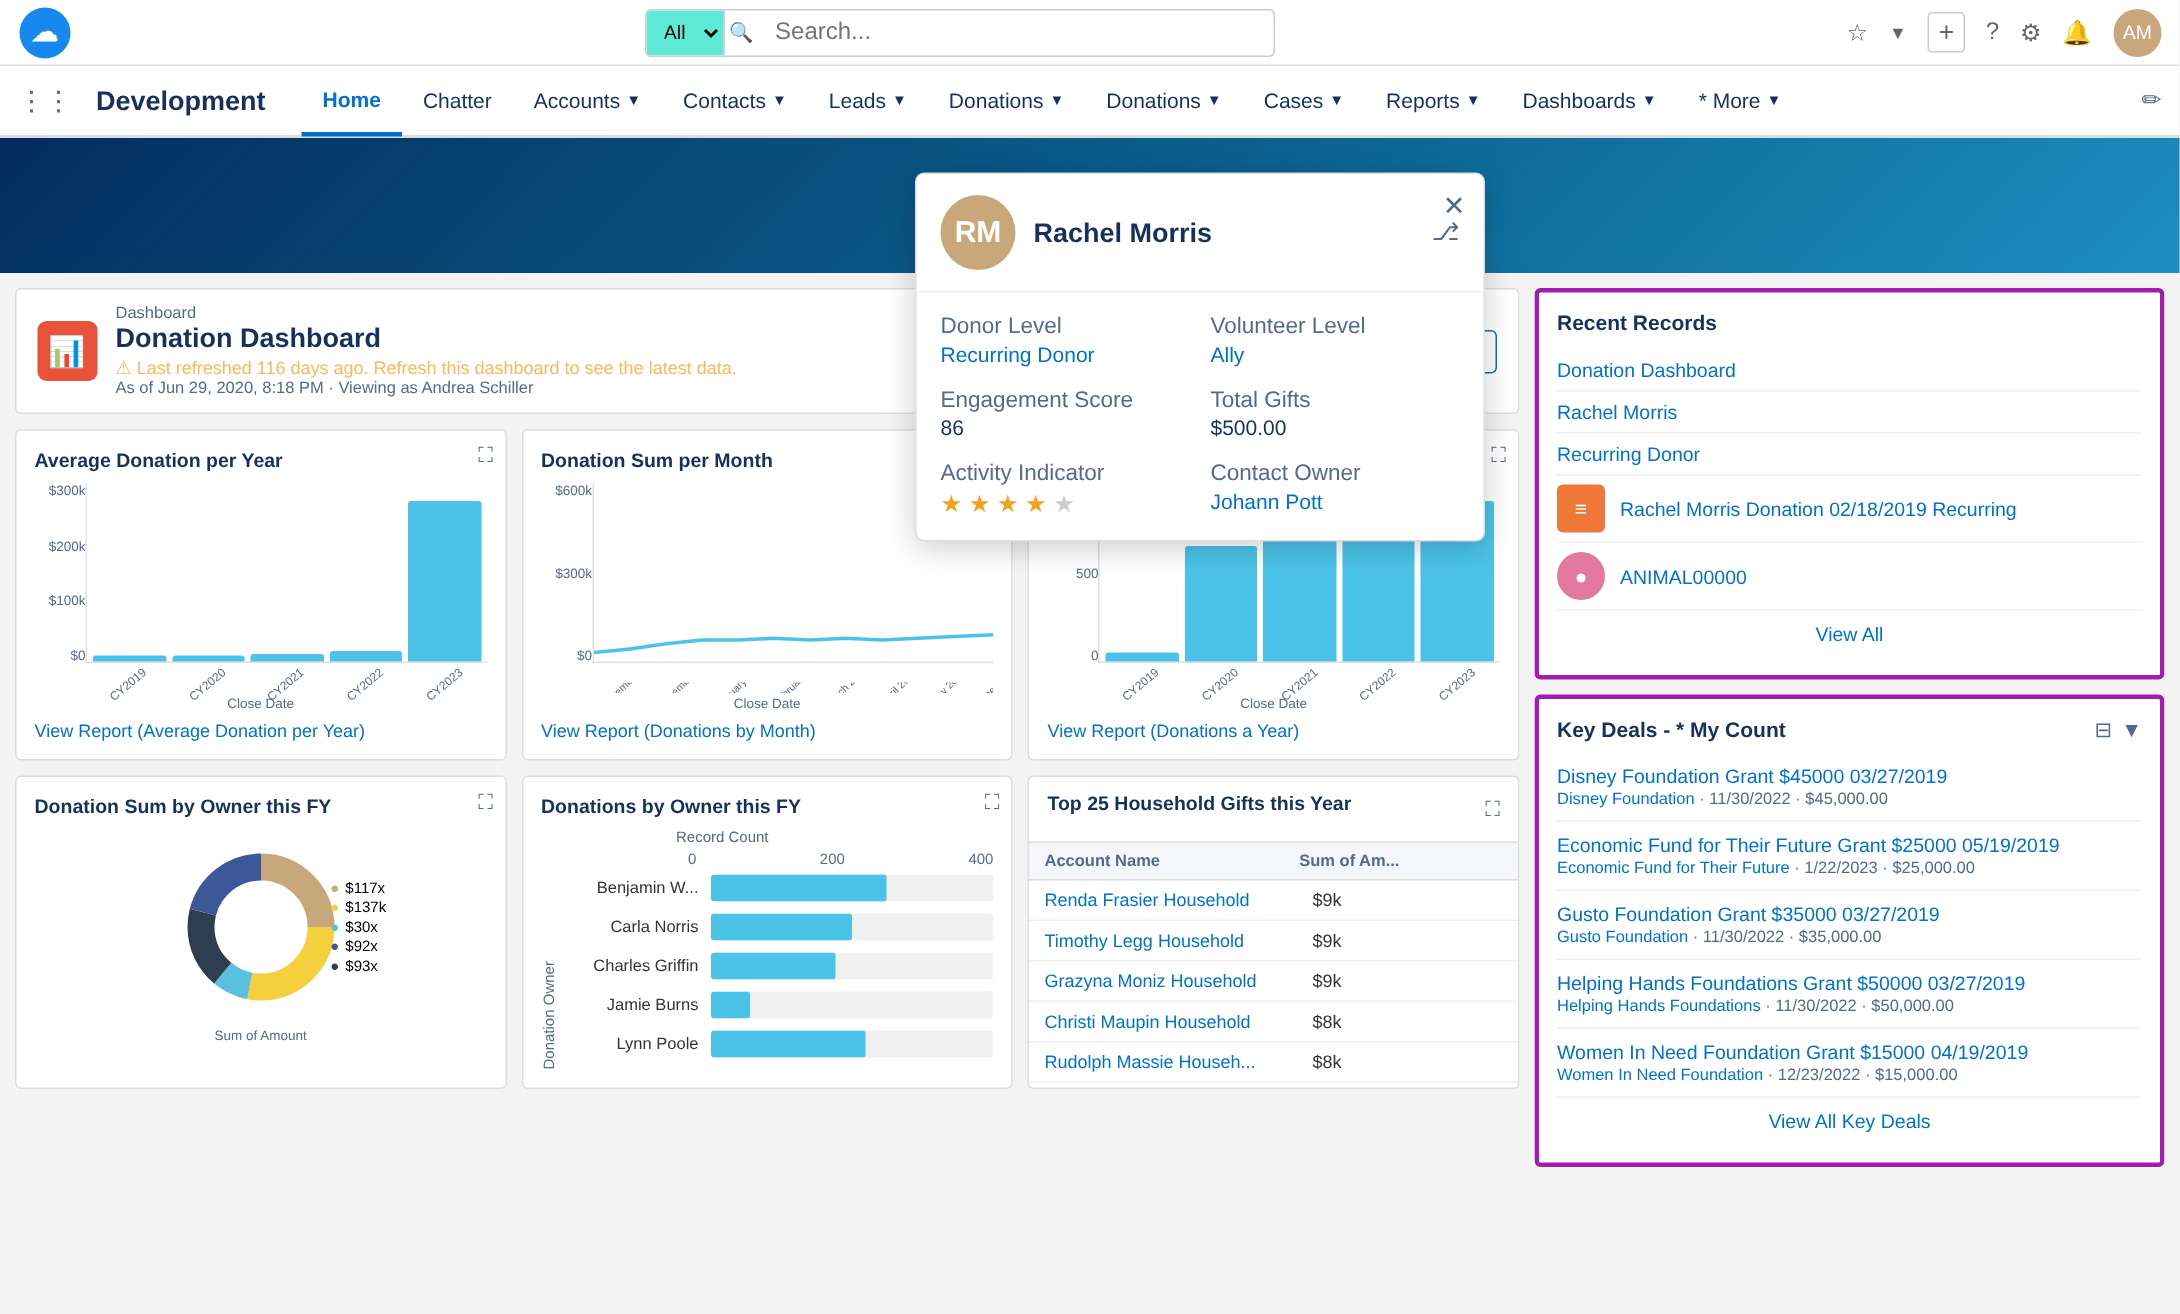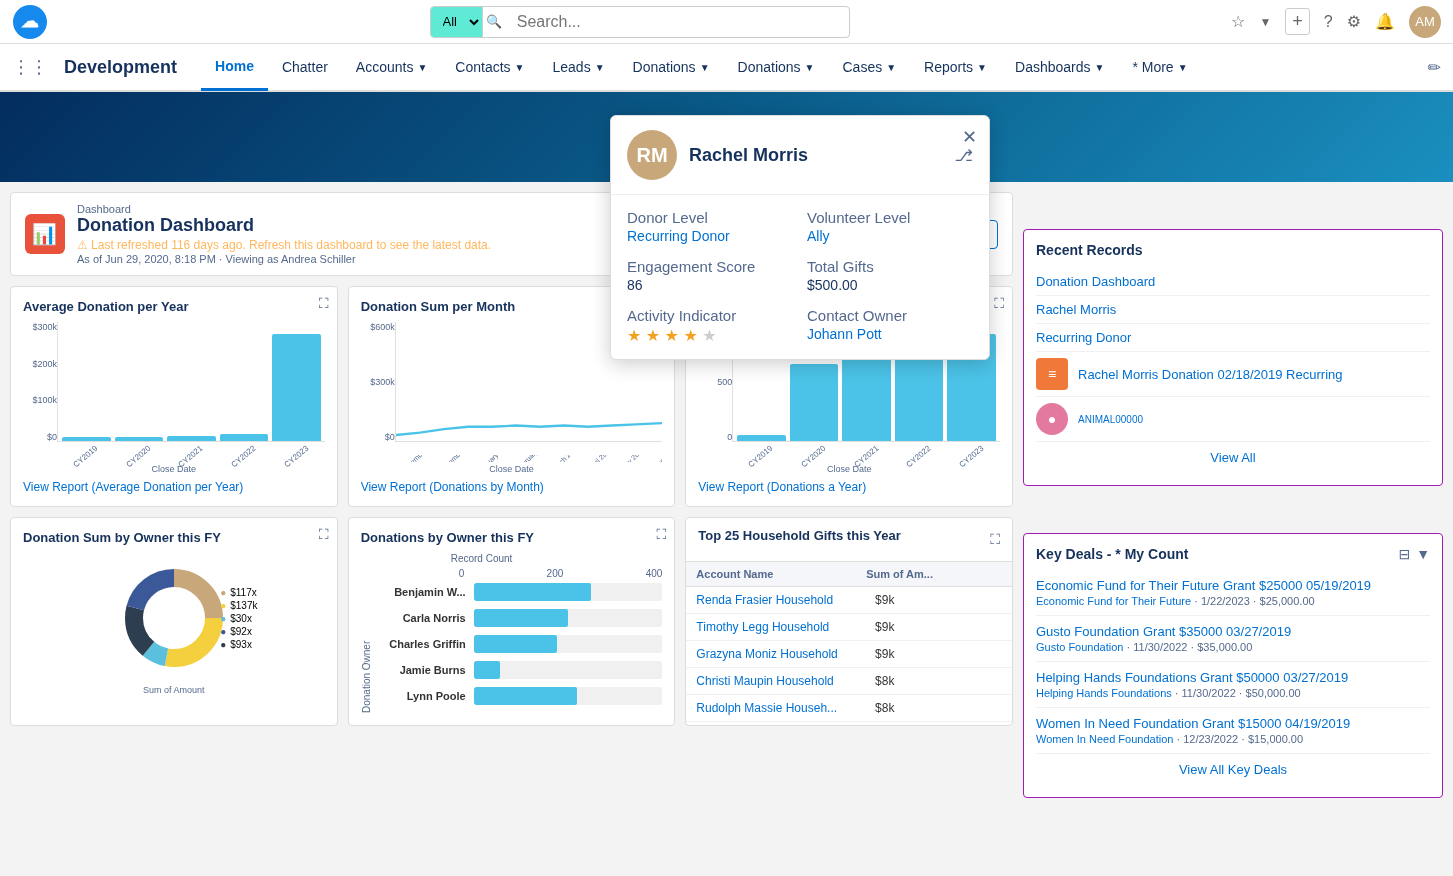--- a/index.html
+++ b/index.html
@@ -228,24 +228,23 @@
       width: 420px;
       flex-shrink: 0;
       margin-left: 10px;
       display: flex;
       flex-direction: column;
       gap: 10px;
       overflow-y: auto;
     }
     .right-section {
       background: #fff;
-      border: 1px solid #a21caf;
+      border: 3px solid #a21caf;
       border-radius: 4px;
       padding: 12px;
-      margin-top: 37px;
     }
     .right-section-title {
       font-size: 14px;
       font-weight: 700;
       color: #16325c;
       margin-bottom: 10px;
     }
     .recent-item {
       padding: 6px 0;
       border-bottom: 1px solid #f0f0f0;
@@ -582,21 +581,21 @@
         <div class="chart-title">Donations by Owner this FY</div>
         <span class="chart-expand">⛶</span>
         <div style="font-size:10px;color:#54698d;margin-bottom:4px;padding-left:90px;">Record Count</div>
         <div class="hbar-axis">
           <span>0</span>
           <span>200</span>
           <span>400</span>
         </div>
         <div style="display:flex;gap:4px;">
           <div style="writing-mode:vertical-rl;transform:rotate(180deg);font-size:10px;color:#54698d;display:flex;align-items:center;white-space:nowrap;">Donation Owner</div>
-          <div style="flex:1;font-weight:bold;">
+          <div style="flex:1;">
             <div class="hbar-row">
               <div class="hbar-label">Benjamin W...</div>
               <div class="hbar-track">
                   <div class="hbar-fill" style="width:62%;"></div>
                 </div>
             </div>
             <div class="hbar-row">
               <div class="hbar-label">Carla Norris</div>
               <div class="hbar-track">
                   <div class="hbar-fill" style="width:50%;"></div>
@@ -670,31 +669,38 @@
       <div class="recent-item-with-icon">
         <div class="recent-icon-orange">
           <span>≡</span>
         </div>
         <span style="color:#0070d2;cursor:pointer;font-size:13px;">Rachel Morris Donation 02/18/2019 Recurring</span>
       </div>
       <div class="recent-item-with-icon">
         <div class="recent-icon-pink">
           <span>●</span>
         </div>
-        <span style="color:#0070d2;cursor:pointer;font-size:10px;">ANIMAL00000</span>
+        <span style="color:#0070d2;cursor:pointer;font-size:13px;">ANIMAL00000</span>
       </div>
       <div class="view-all">View All</div>
     </div>
 
     <div class="right-section">
       <div class="deals-header">
         <div class="deals-title">Key Deals - * My Count</div>
         <div class="deals-controls">
           <span style="cursor:pointer;">⊟</span>
           <span style="cursor:pointer;">▼</span>
+        </div>
+      </div>
+      <div class="deal-item">
+        <div class="deal-title">Disney Foundation Grant $45000 03/27/2019</div>
+        <div class="deal-subtitle">
+          <span class="org">Disney Foundation</span>
+          <span> · 11/30/2022 · $45,000.00</span>
         </div>
       </div>
       <div class="deal-item">
         <div class="deal-title">Economic Fund for Their Future Grant $25000 05/19/2019</div>
         <div class="deal-subtitle">
           <span class="org">Economic Fund for Their Future</span>
           <span> · 1/22/2023 · $25,000.00</span>
         </div>
       </div>
       <div class="deal-item">

